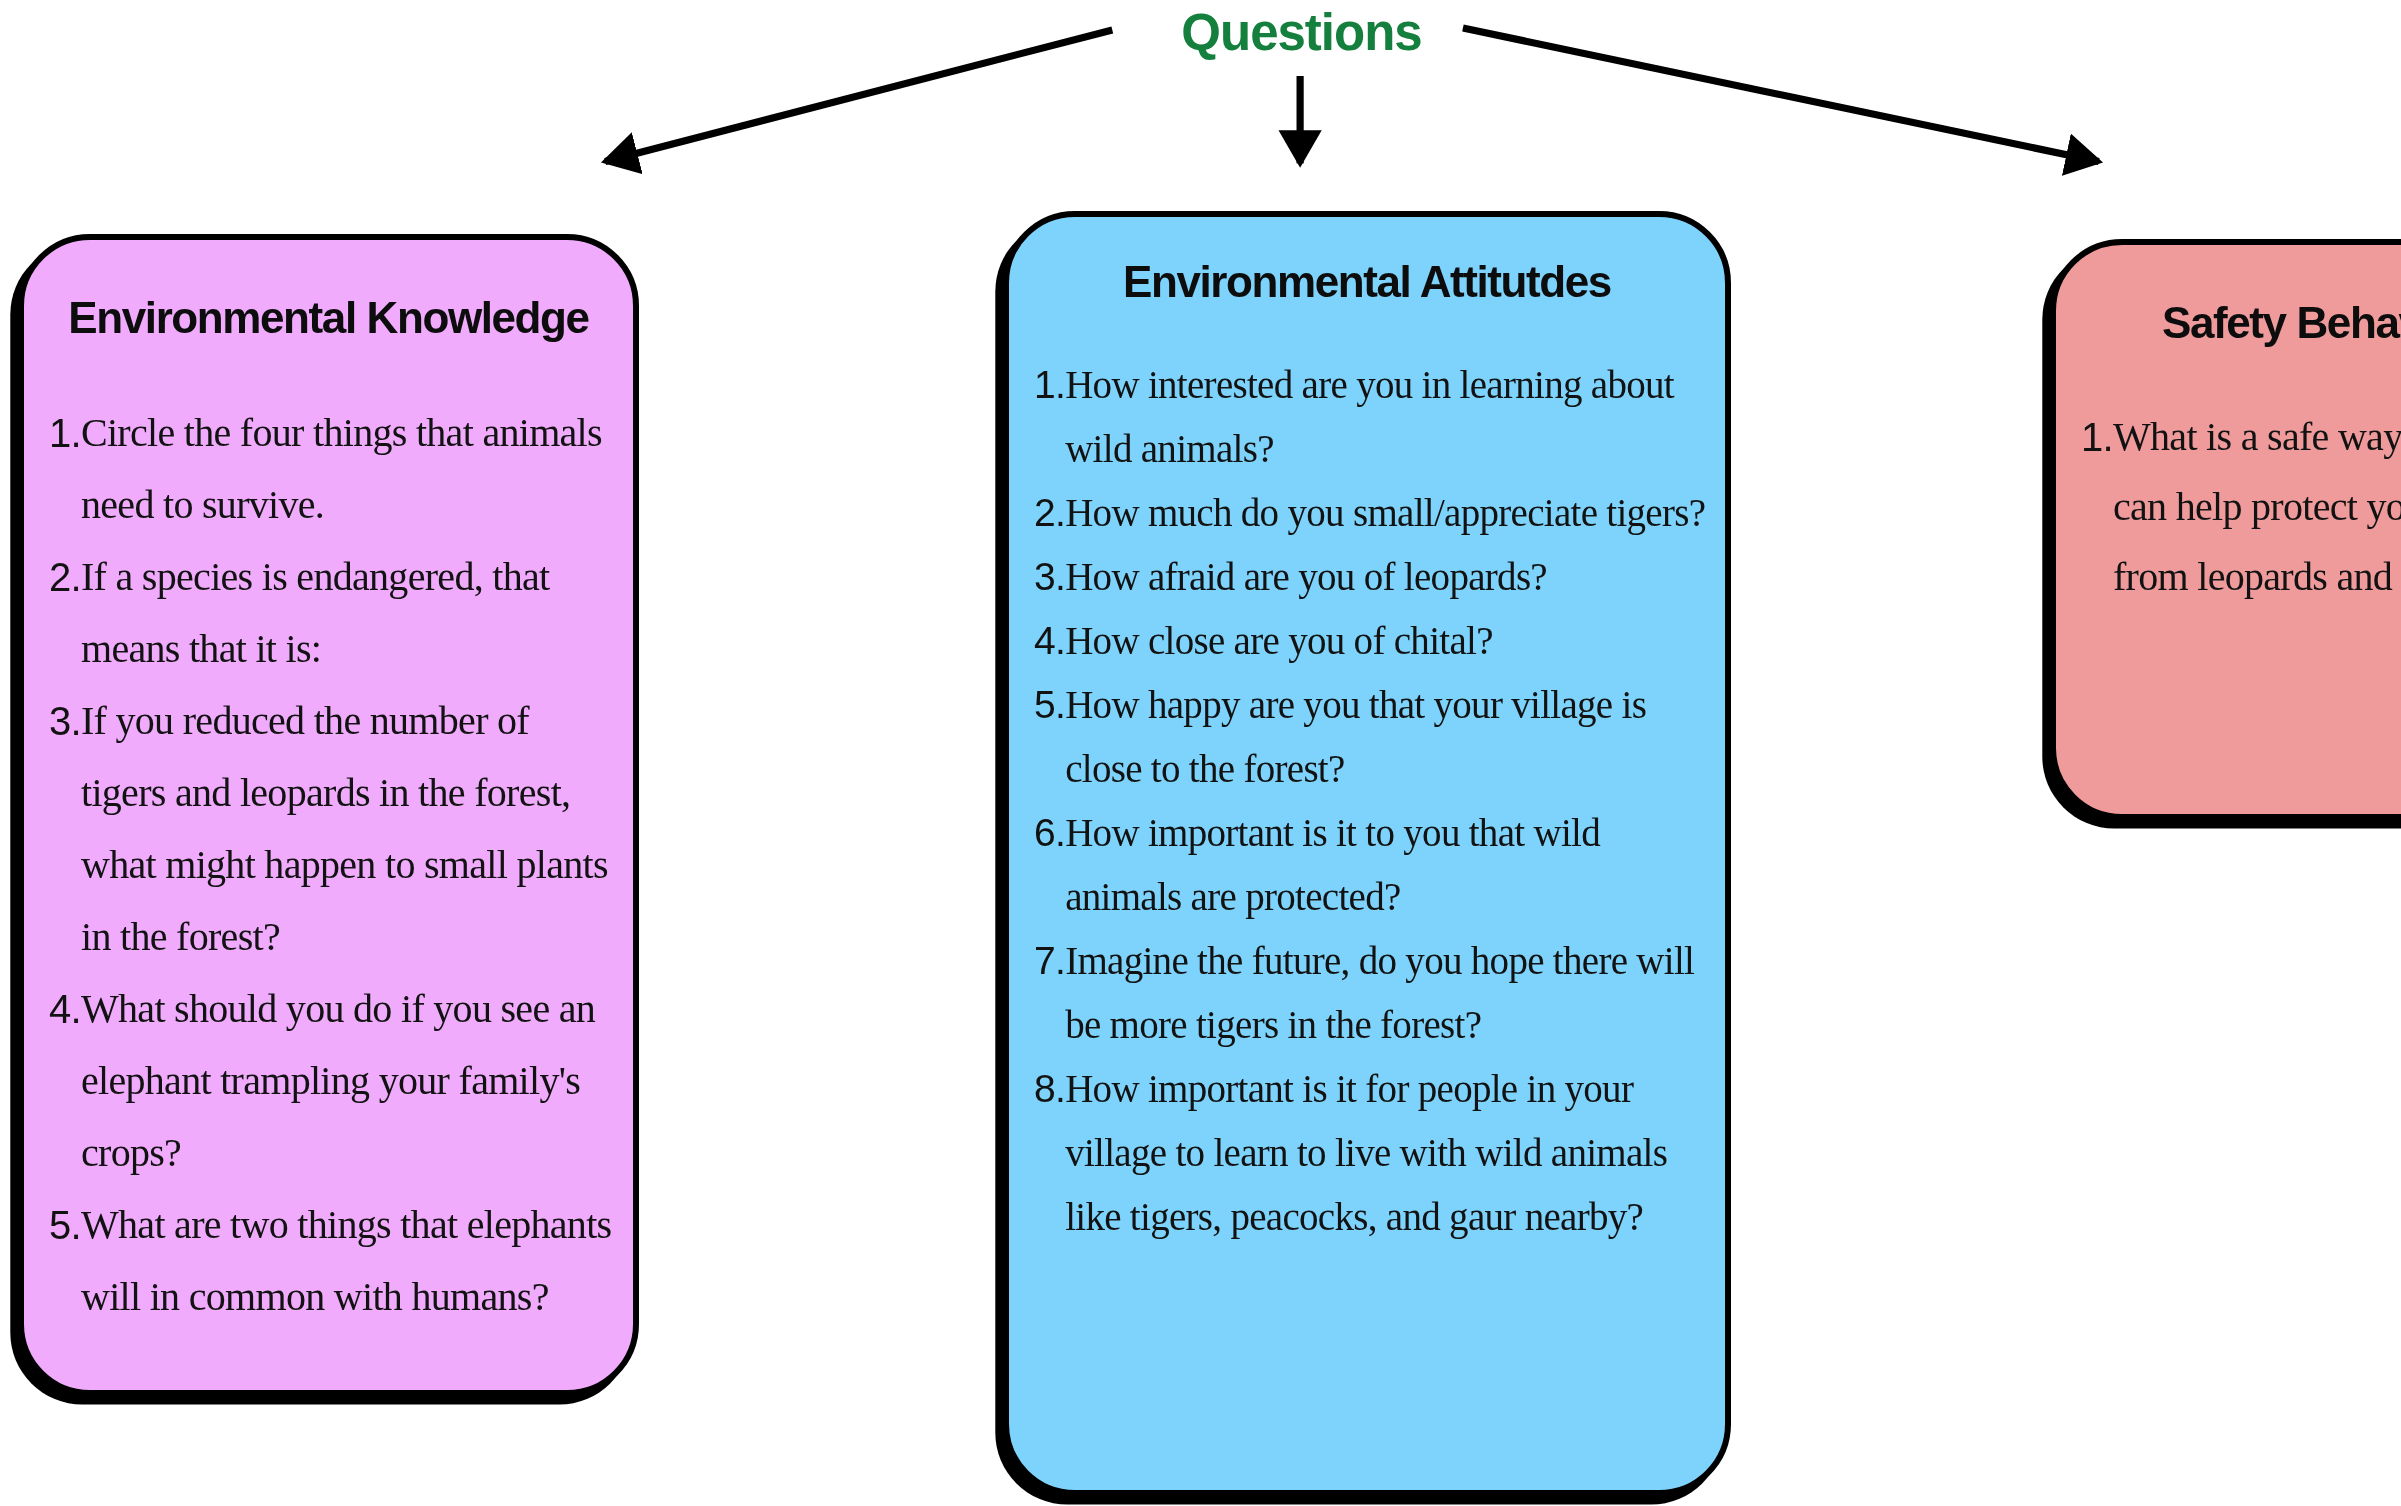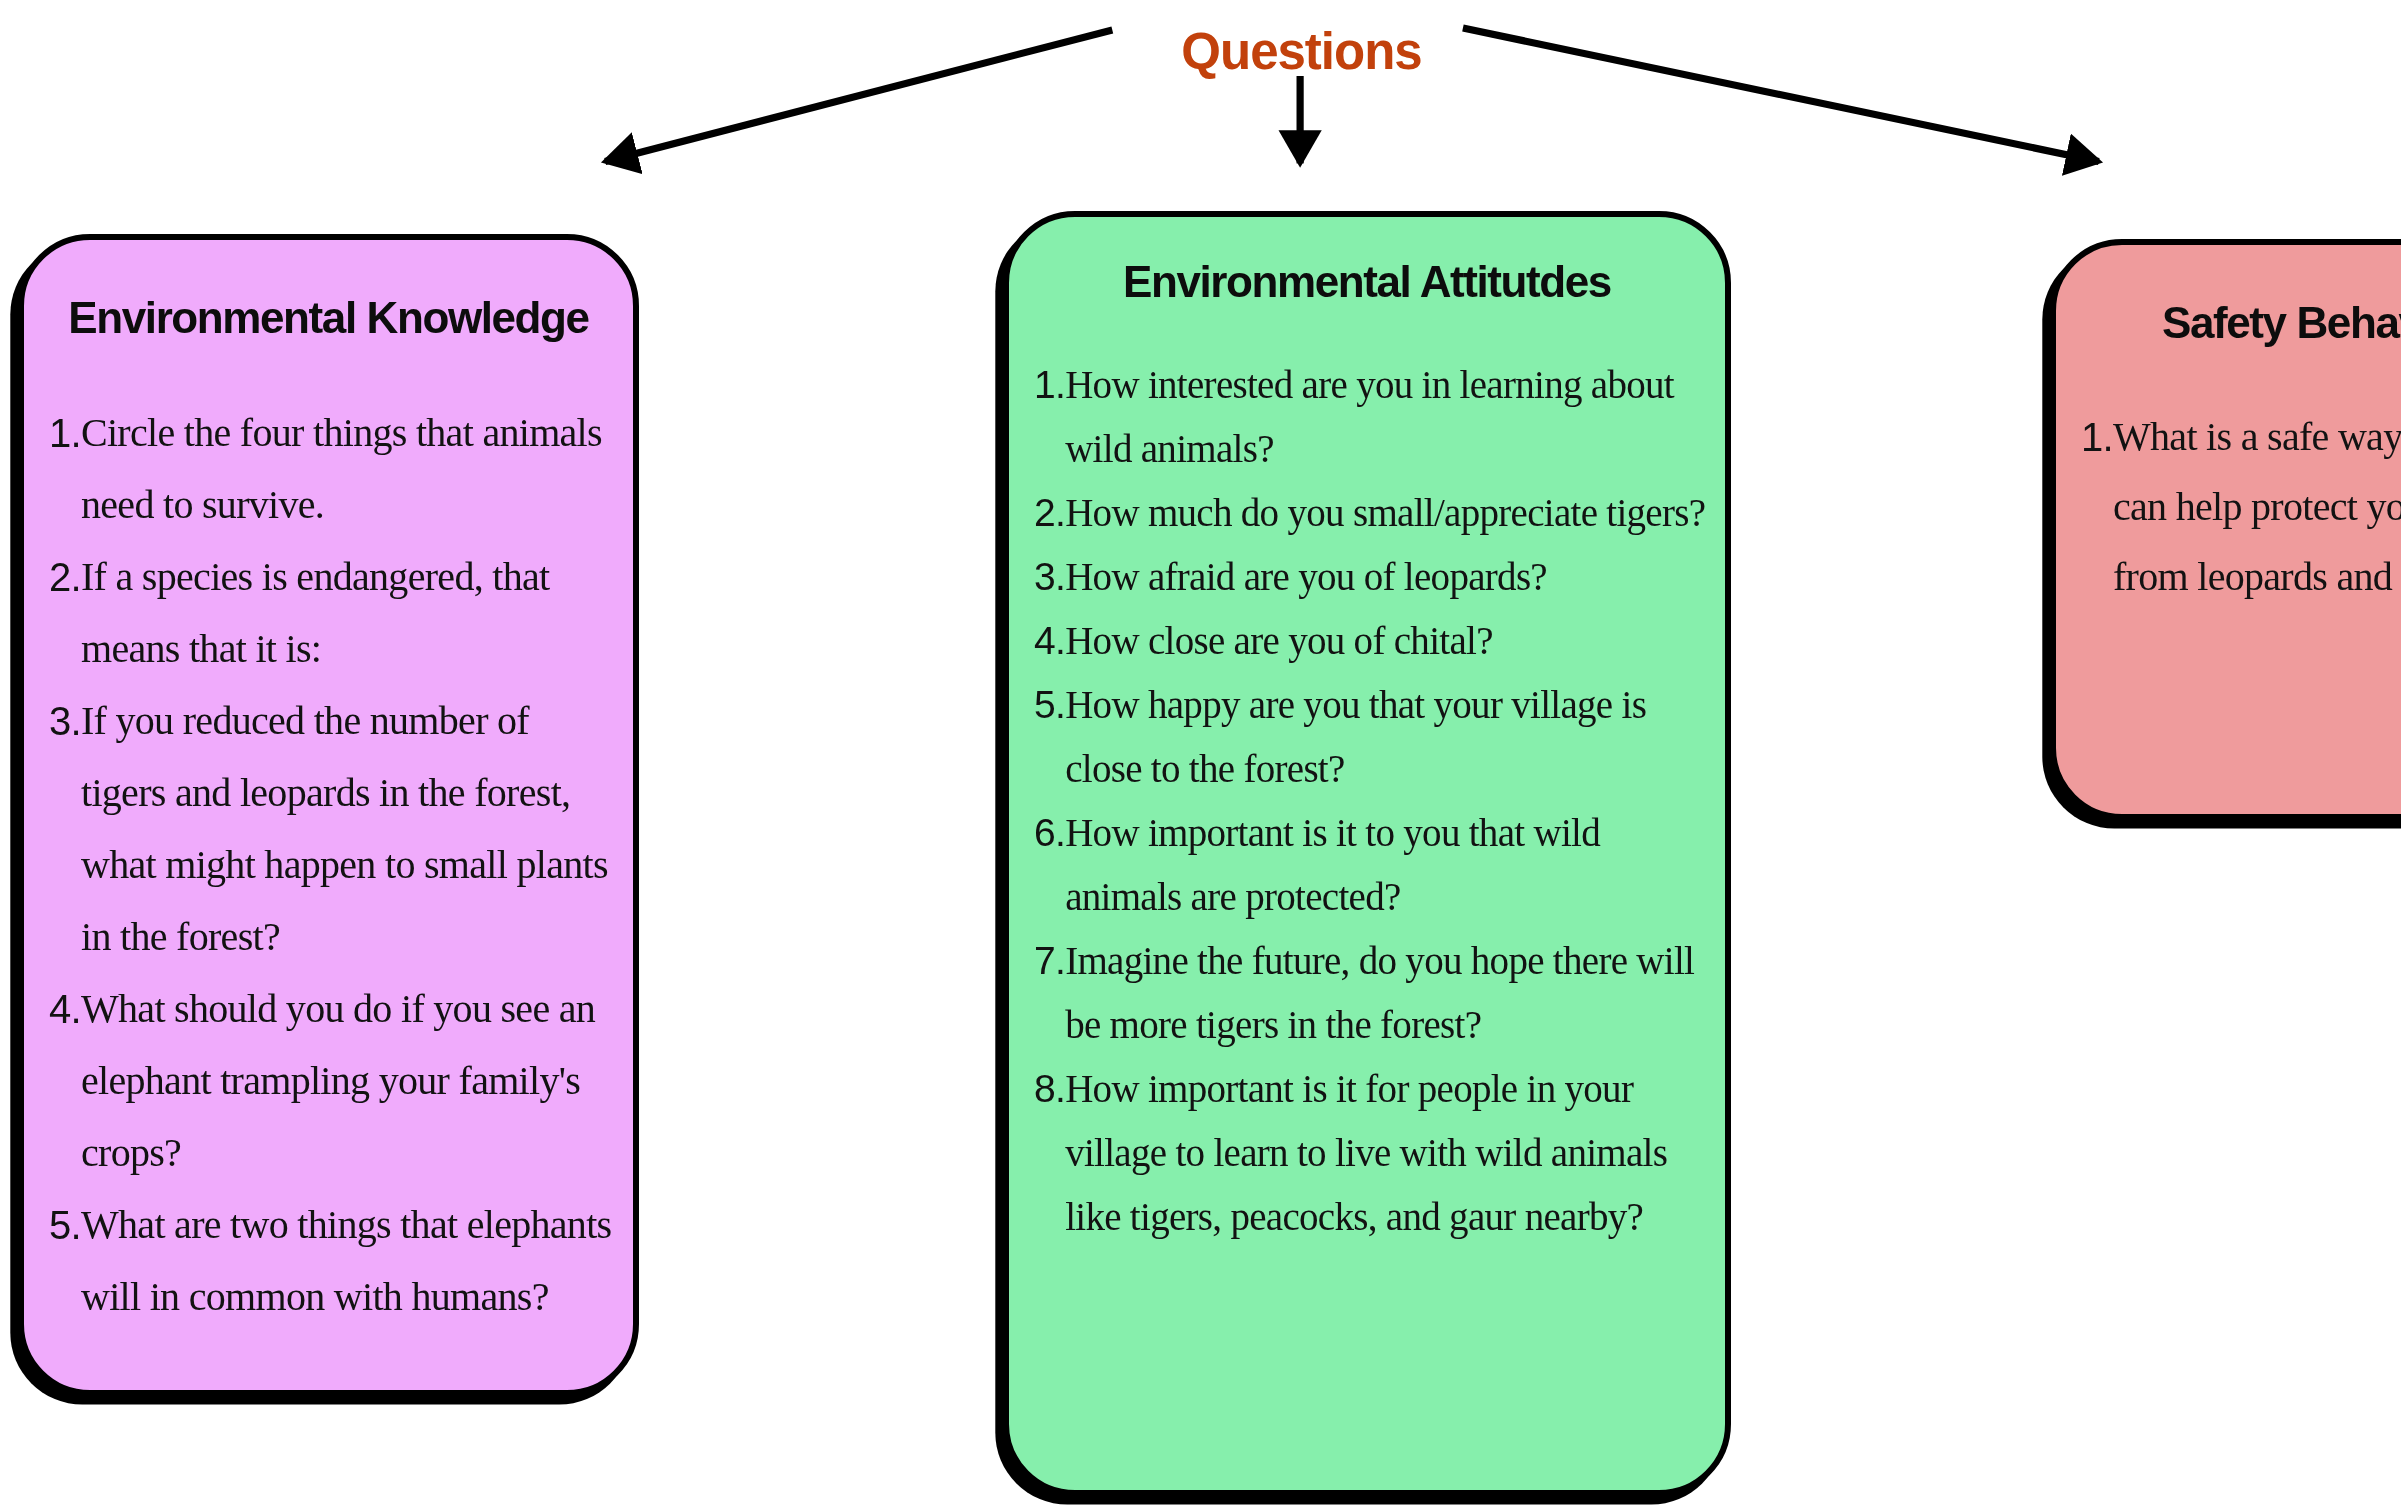--- a/index.html
+++ b/index.html
@@ -14,22 +14,21 @@
   }
   .stage { position: absolute; inset: 0; width: 2630px; height: 1506px; }
 
   .diagram-title {
     position: absolute;
     left: 1095px; top: 2.9px; width: 413px;
     text-align: center;
     font-size: 51px;
     font-weight: 700;
     letter-spacing: -1px;
-    color: #c2410c;
-    margin-top: 19px;
+    color: #15803d;
   }
 
   svg.arrows {
     position: absolute;
     left: 0; top: 0;
     width: 2630px; height: 250px;
   }
 
   .box {
     position: absolute;
@@ -110,21 +109,21 @@
         <span class="num">4.</span>
         <span class="txt">What should you do if you see an elephant trampling your family's crops?</span>
       </li>
       <li>
         <span class="num">5.</span>
         <span class="txt">What are two things that elephants will in common with humans?</span>
       </li>
     </ol>
   </section>
 
-  <section class="box box-attitudes" style="background-color: #86efac;">
+  <section class="box box-attitudes" style="background-color: #7dd3fc;">
     <h2>Environmental Attitutdes</h2>
     <ol>
       <li>
         <span class="num">1.</span>
         <span class="txt">How interested are you in learning about wild animals?</span>
       </li>
       <li>
         <span class="num">2.</span>
         <span class="txt">How much do you small/appreciate tigers?</span>
       </li>

